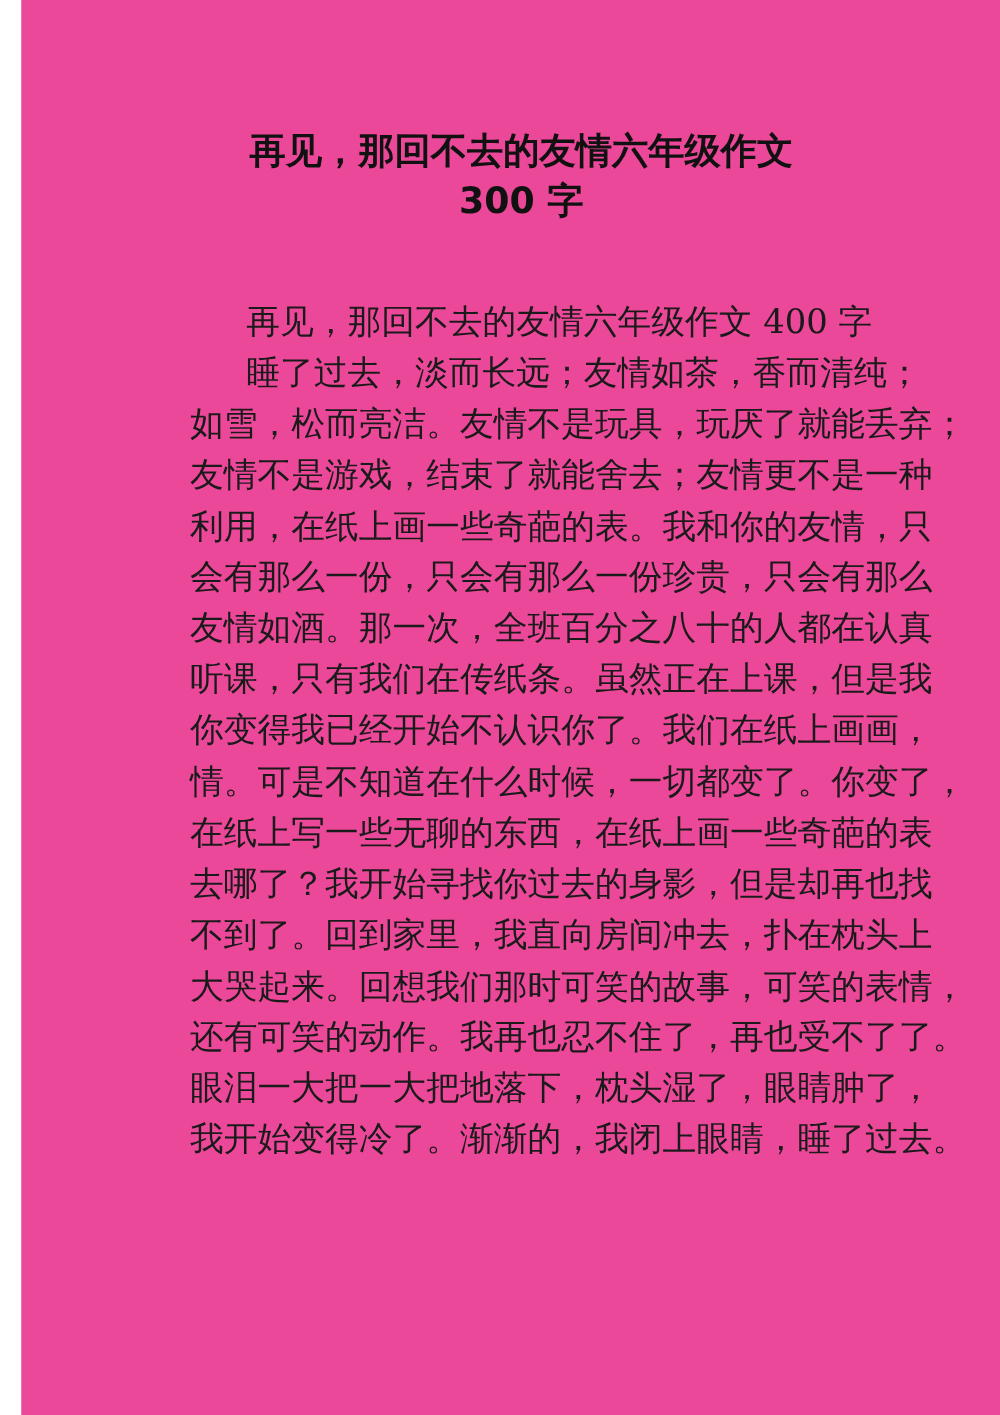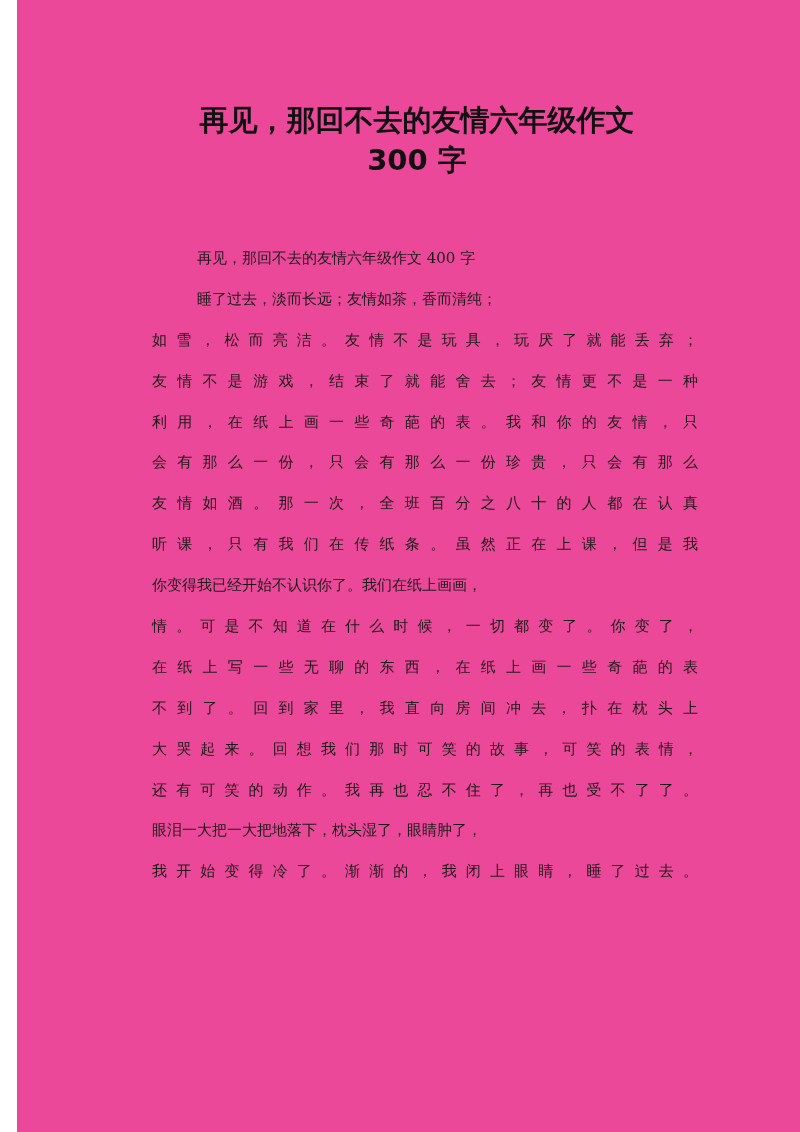--- a/index.html
+++ b/index.html
@@ -7,21 +7,21 @@
   .page { position: absolute; left: 17px; top: 0; width: 800px; height: 1132px; background: #ec4899; }
   .title {
     position: absolute; left: 0; width: 800px; top: 100px;
     text-align: center; font-family: "DejaVu Sans", "Liberation Sans", sans-serif;
     font-weight: bold; font-size: 29px; line-height: 40px; color: #111;
   }
   .title .l { display: block; }
   .body {
     position: absolute; left: 135px; width: 546px; top: 238px;
     font-family: "DejaVu Serif", "Liberation Serif", serif;
-    font-size: 15px; color: #1a1a1a;
+    font-size: 27px; color: #1a1a1a;
   }
   .line { height: 40.9px; line-height: 40.9px; white-space: nowrap; text-align: justify; text-align-last: justify; }
   .line.indent { padding-left: 45px; text-align-last: left; }
   .line.short { text-align-last: left; }
 </style>
 </head>
 <body>
 
 <div class="page">
   <div class="title">
@@ -34,19 +34,20 @@
     <div class="line indent">睡了过去，淡而长远；友情如茶，香而清纯；</div>
     <div class="line">如雪，松而亮洁。友情不是玩具，玩厌了就能丢弃；</div>
     <div class="line">友情不是游戏，结束了就能舍去；友情更不是一种</div>
     <div class="line">利用，在纸上画一些奇葩的表。我和你的友情，只</div>
     <div class="line">会有那么一份，只会有那么一份珍贵，只会有那么</div>
     <div class="line">友情如酒。那一次，全班百分之八十的人都在认真</div>
     <div class="line">听课，只有我们在传纸条。虽然正在上课，但是我</div>
     <div class="line short">你变得我已经开始不认识你了。我们在纸上画画，</div>
     <div class="line">情。可是不知道在什么时候，一切都变了。你变了，</div>
     <div class="line">在纸上写一些无聊的东西，在纸上画一些奇葩的表</div>
+    <div class="line">去哪了？我开始寻找你过去的身影，但是却再也找</div>
     <div class="line">不到了。回到家里，我直向房间冲去，扑在枕头上</div>
     <div class="line">大哭起来。回想我们那时可笑的故事，可笑的表情，</div>
     <div class="line">还有可笑的动作。我再也忍不住了，再也受不了了。</div>
     <div class="line short">眼泪一大把一大把地落下，枕头湿了，眼睛肿了，</div>
     <div class="line">我开始变得冷了。渐渐的，我闭上眼睛，睡了过去。</div>
   </div>
 </div>
 
 </body></html>

